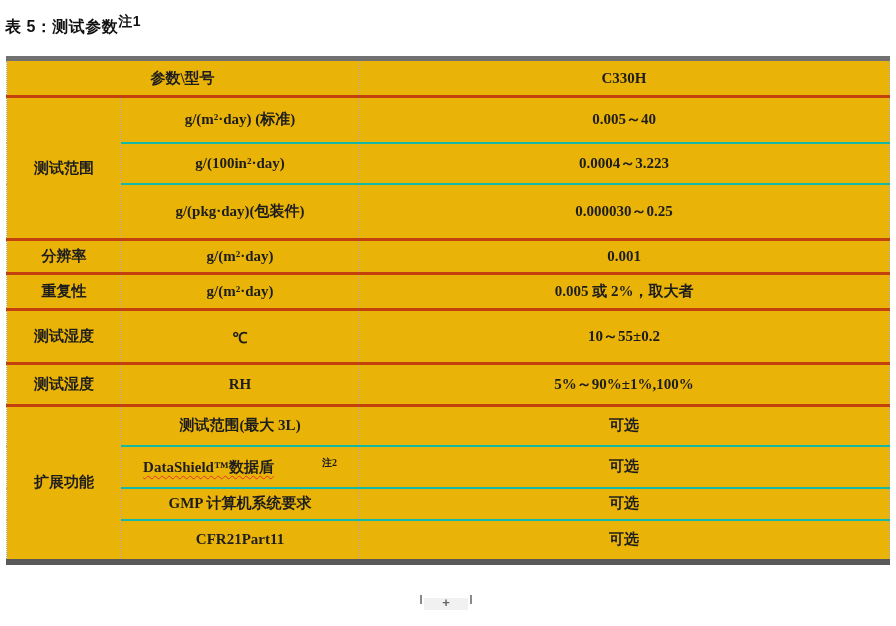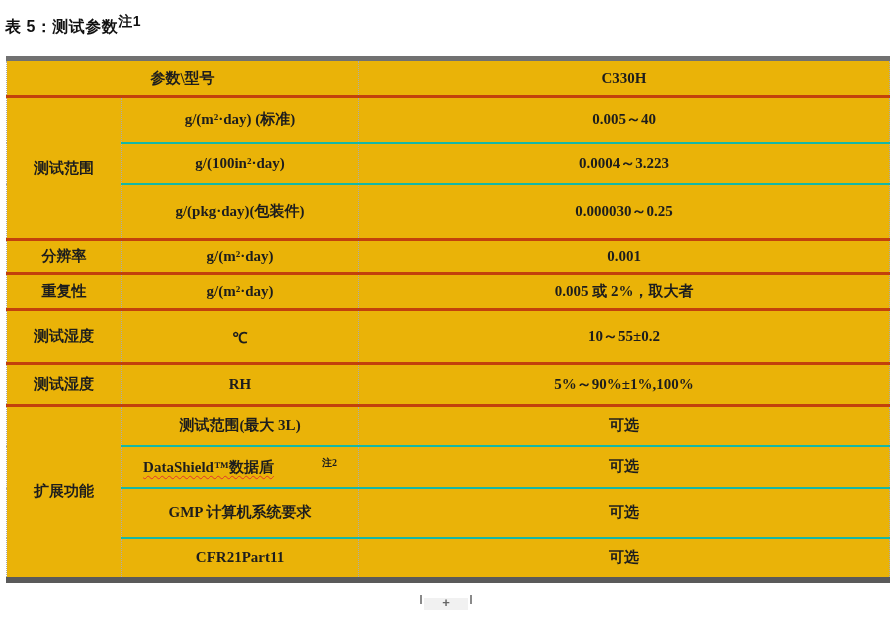--- a/index.html
+++ b/index.html
@@ -112,21 +112,21 @@
 
     <tr class="bt-heavy" style="height:40px">
       <td rowspan="4">扩展功能</td>
       <td>测试范围(最大 3L)</td>
       <td>可选</td>
     </tr>
     <tr class="bt-sub" style="height:42px">
       <td><span class="squiggle">DataShield™数据盾</span><sup>注2</sup></td>
       <td>可选</td>
     </tr>
-    <tr class="bt-sub" style="height:50px">
+    <tr class="bt-sub" style="height:32px">
       <td>GMP 计算机系统要求</td>
       <td>可选</td>
     </tr>
     <tr class="bt-sub" style="height:42px">
       <td>CFR21Part11</td>
       <td>可选</td>
     </tr>
   </tbody>
     </table>
 

